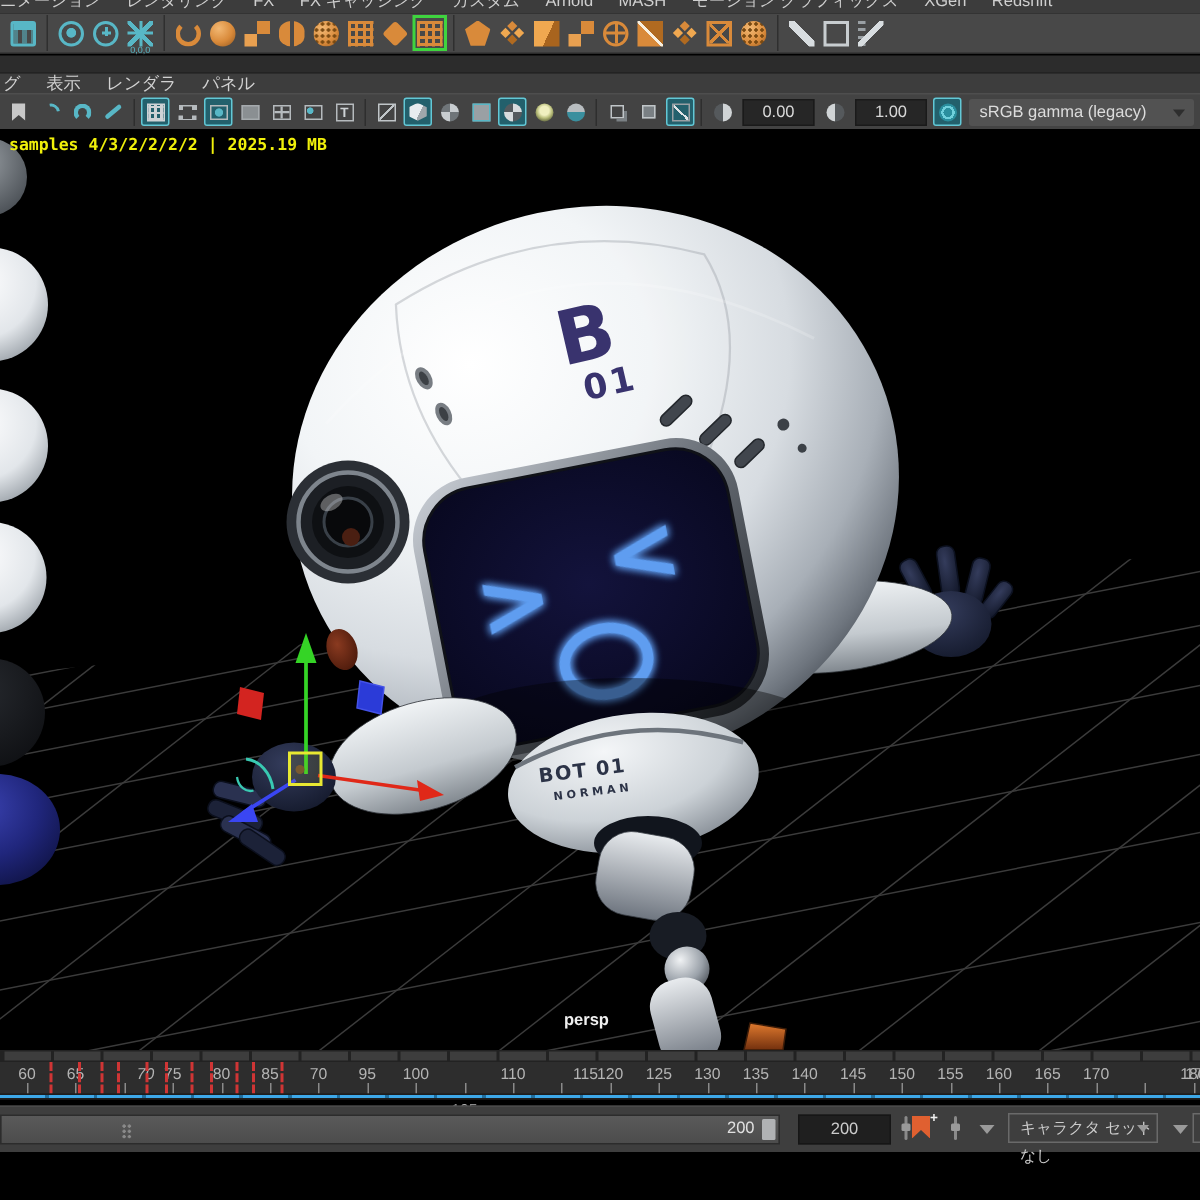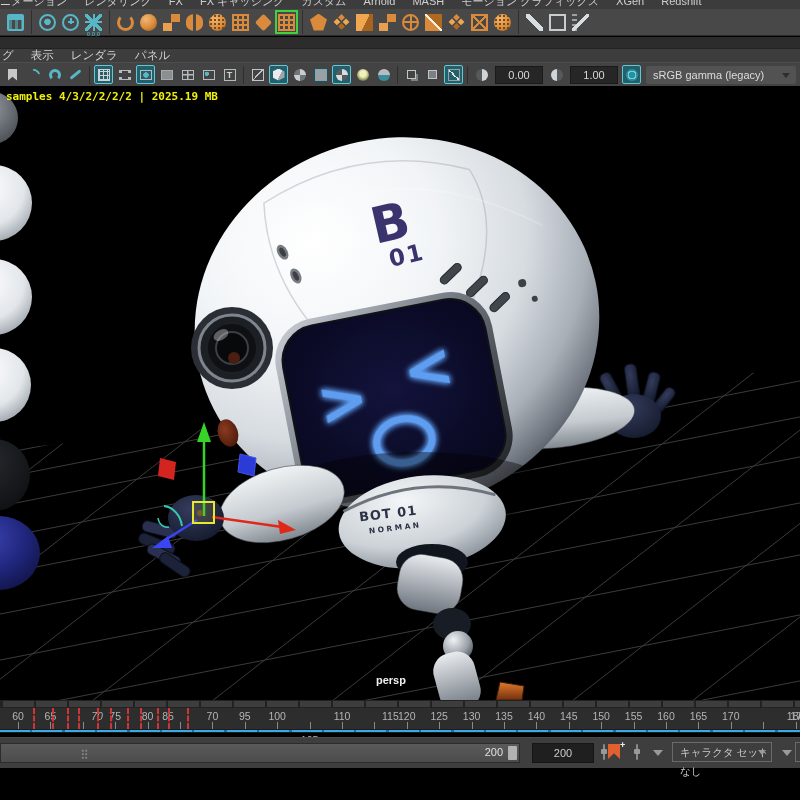--- a/index.html
+++ b/index.html
@@ -537,21 +537,21 @@
         <span class="tl-num" style="left: 18px;">60</span>
         <span class="tl-tick" style="left: 18px;"></span>
         <span class="tl-num" style="left: 50.4px;">65</span>
         <span class="tl-tick" style="left: 50.4px;"></span>
         <span class="tl-num" style="left: 97px; font-style: italic;">70</span>
         <span class="tl-tick" style="left: 82.8px;"></span>
         <span class="tl-num" style="left: 115.2px;">75</span>
         <span class="tl-tick" style="left: 115.2px;"></span>
         <span class="tl-num" style="left: 147.6px;">80</span>
         <span class="tl-tick" style="left: 147.6px;"></span>
-        <span class="tl-num" style="left: 168px;">85</span>
+        <span class="tl-num" style="left: 180px;">85</span>
         <span class="tl-tick" style="left: 180px;"></span>
         <span class="tl-num" style="left: 212.4px;">70</span>
         <span class="tl-tick" style="left: 212.4px;"></span>
         <span class="tl-num" style="left: 244.8px;">95</span>
         <span class="tl-tick" style="left: 244.8px;"></span>
         <span class="tl-num" style="left: 277.2px;">100</span>
         <span class="tl-tick" style="left: 277.2px;"></span>
         <span class="tl-num" style="left: 309.6px; margin-top: 24px;">105</span>
         <span class="tl-tick" style="left: 309.6px;"></span>
         <span class="tl-num" style="left: 342px;">110</span>

